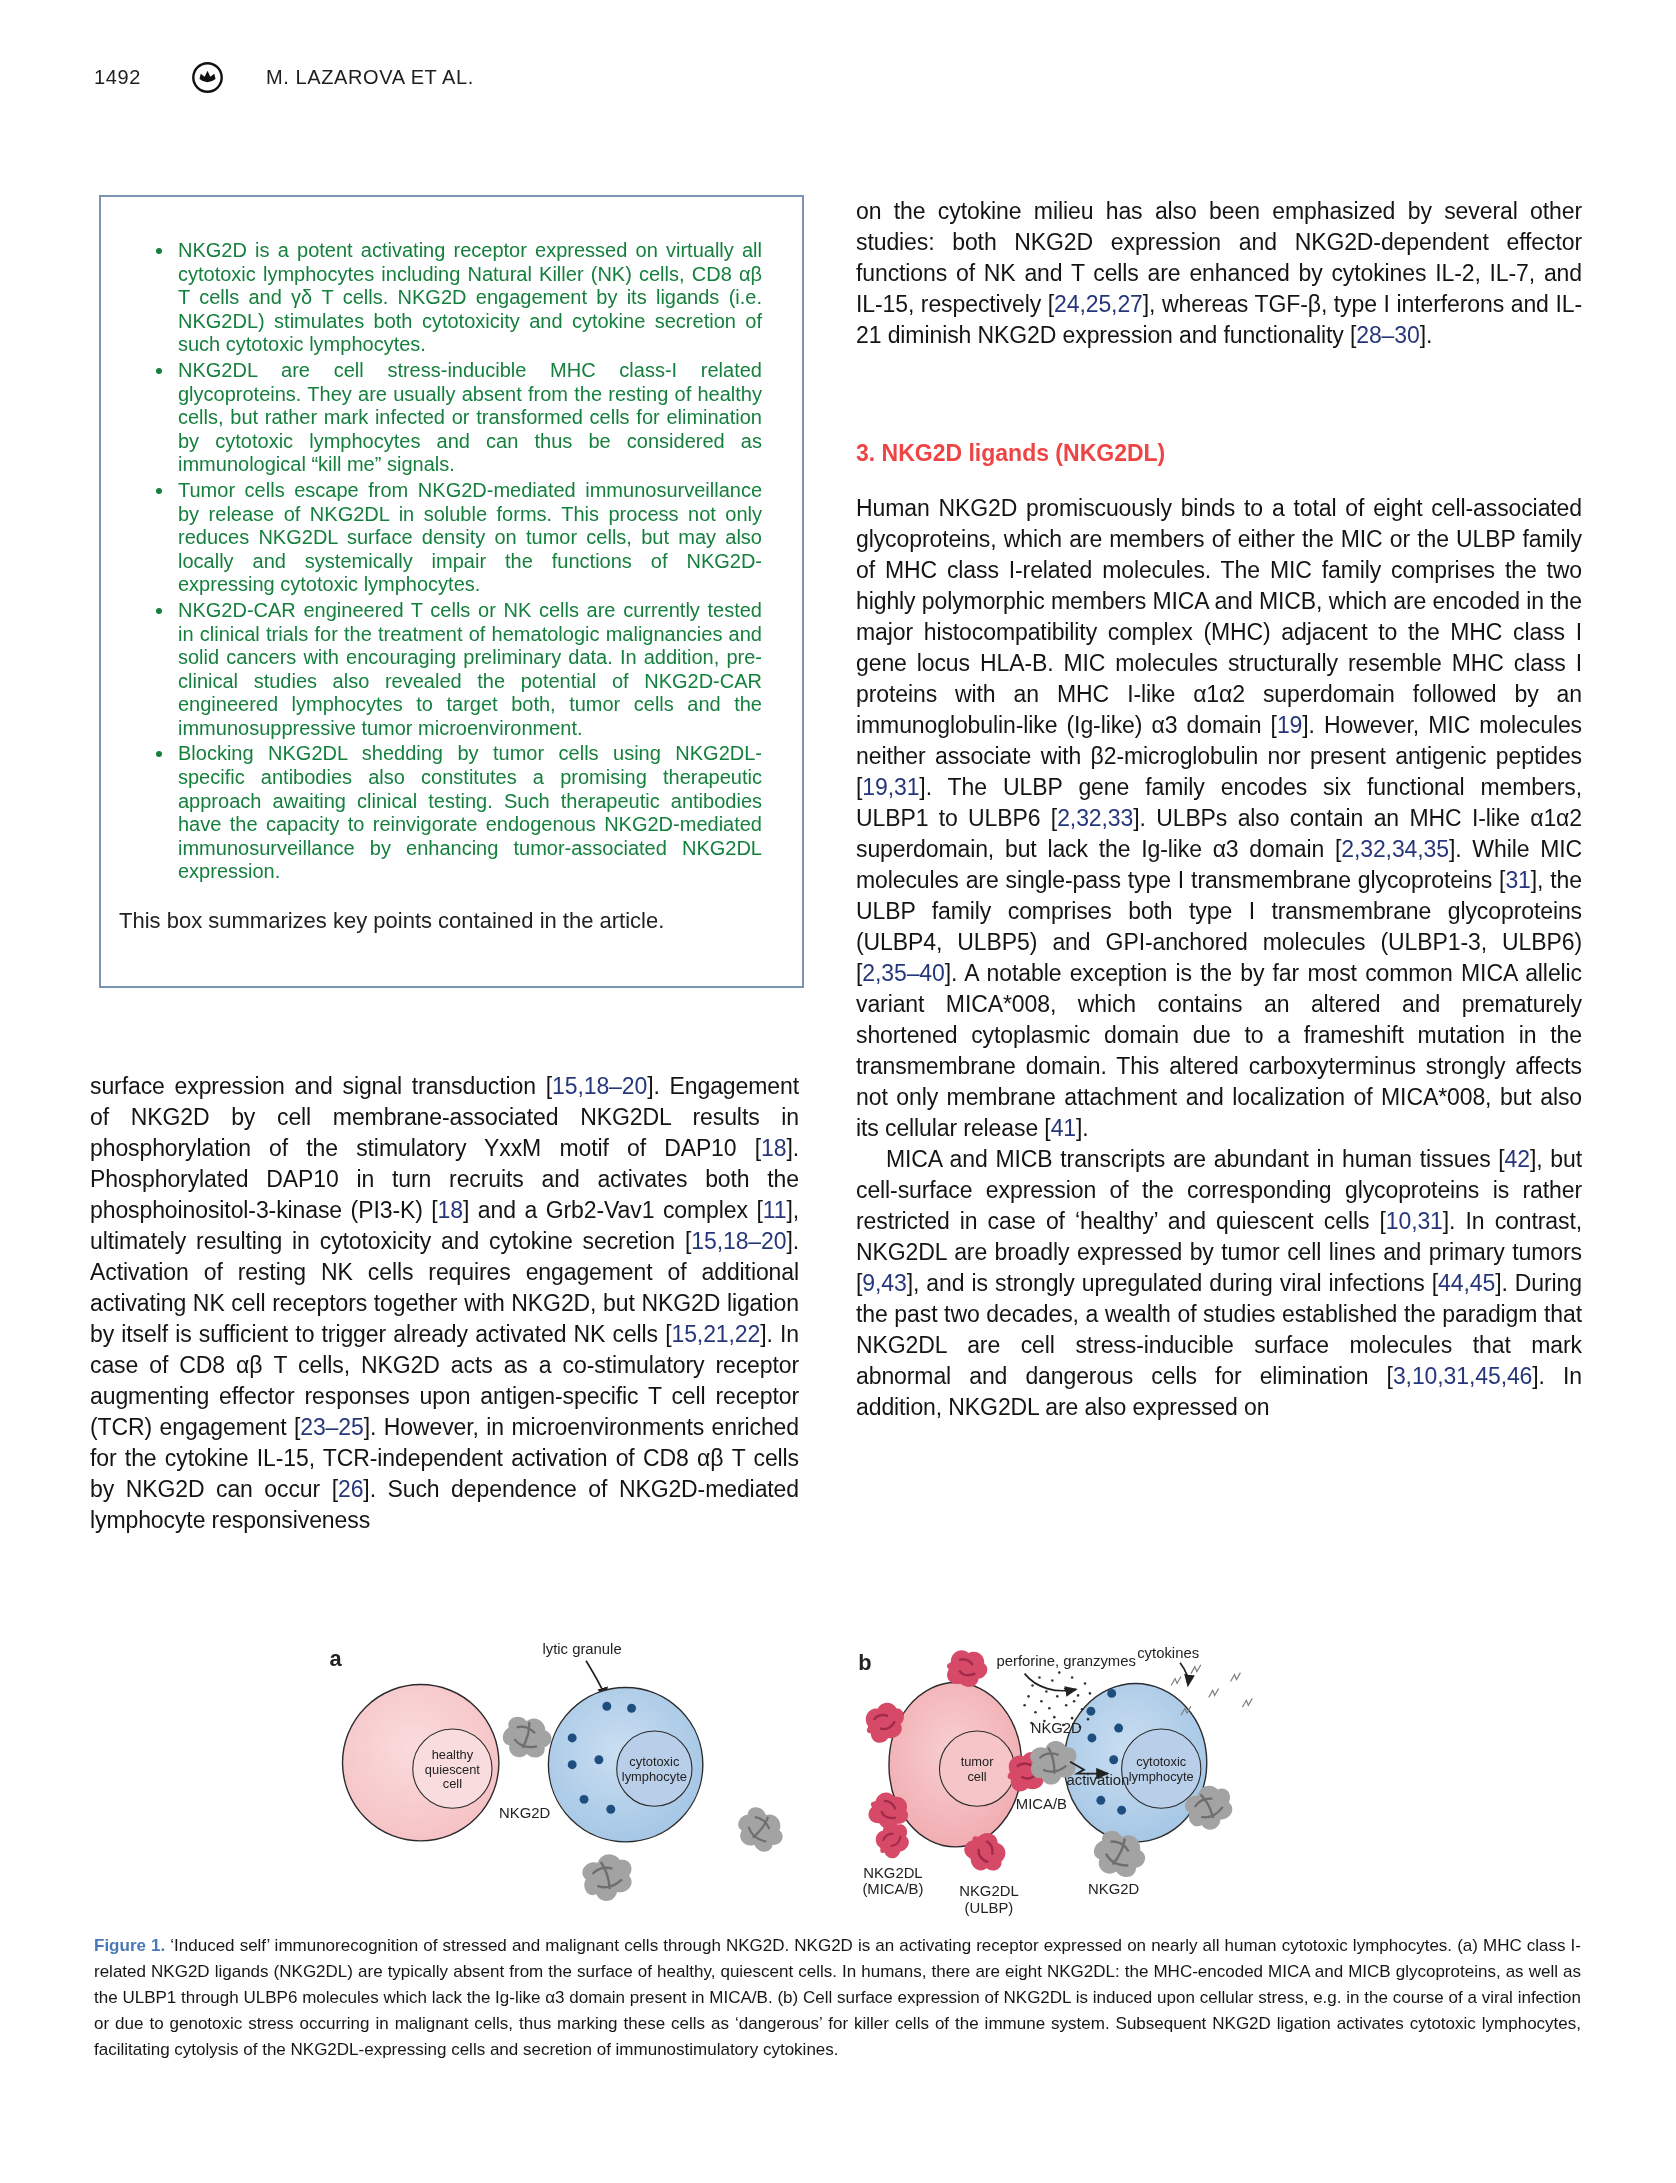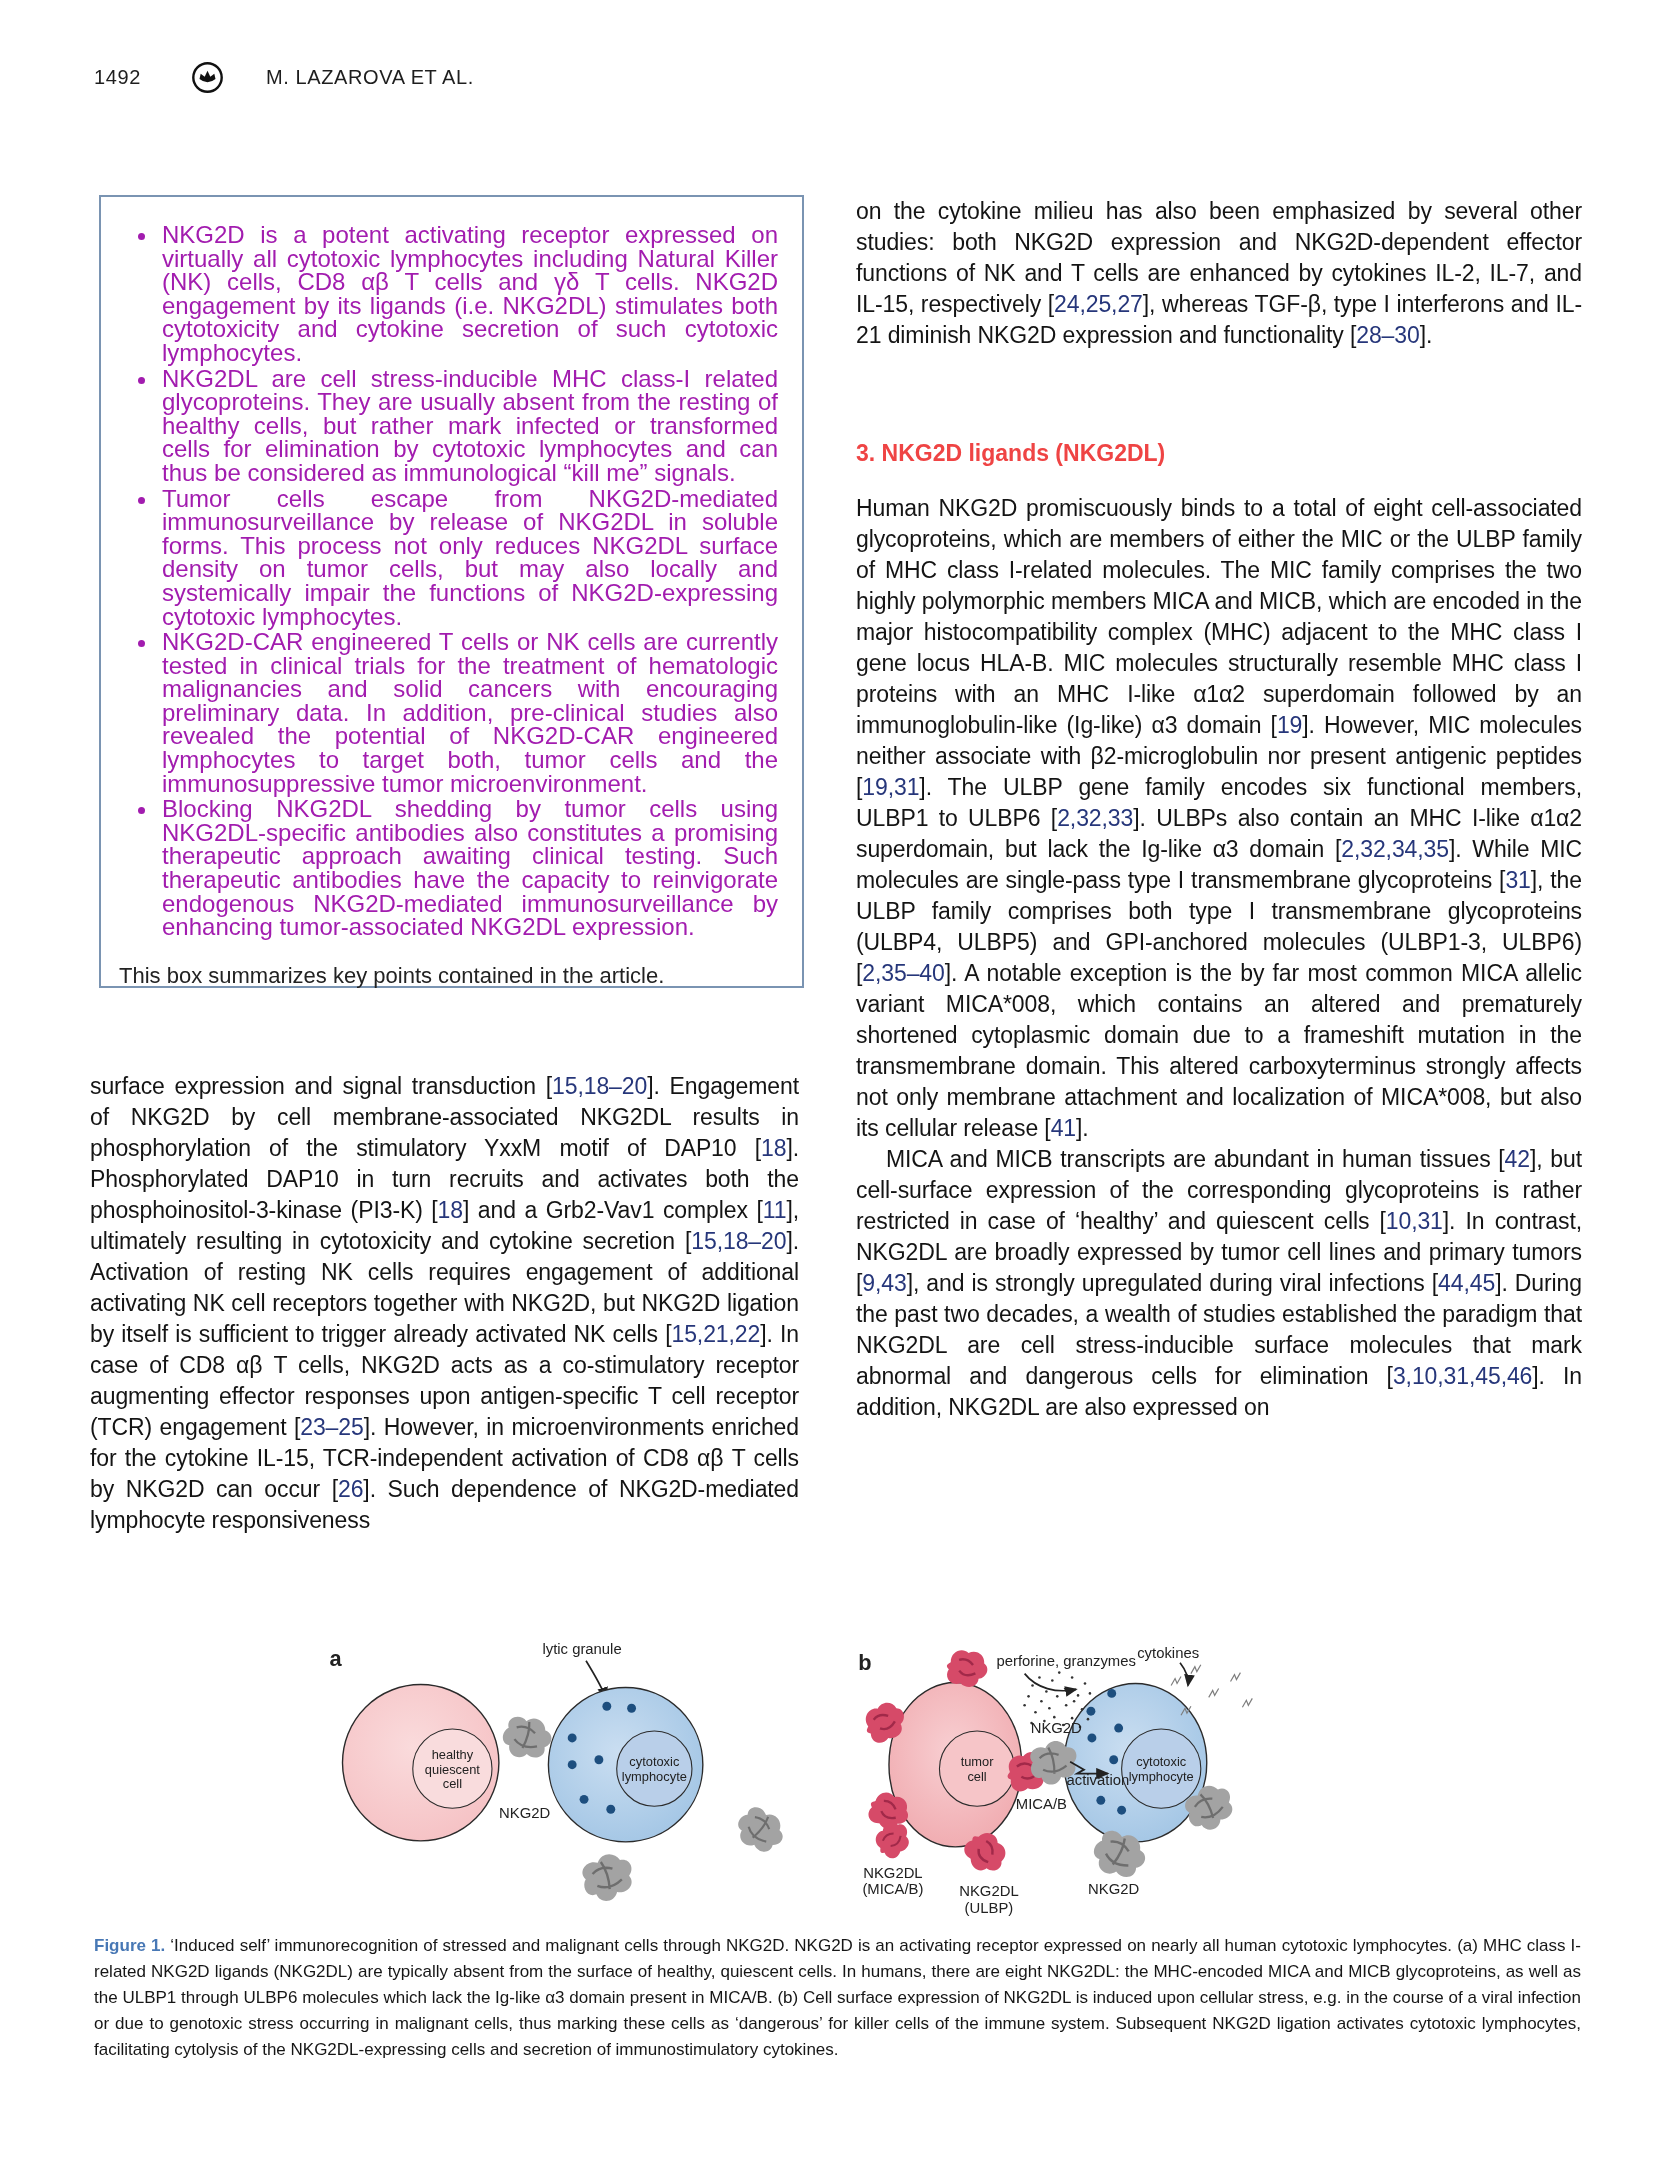--- a/index.html
+++ b/index.html
@@ -10,22 +10,22 @@
   .abs{position:absolute;}
   
   .page-header{left:94px;top:57px;height:40px;display:flex;align-items:center;
     font-size:20px;letter-spacing:0.6px;color:#1e1e1e;gap:20px;}
   .page-num{width:77px;}
   .logo{margin:0 22px 0 0;}
   
   .highlights-box{left:99px;top:195px;width:705px;height:793px;box-sizing:border-box;
     border:2.5px solid #7a94b2;padding:26px 24px 0 34px;background:#fff;}
   .box-title{margin:0 0 18px 0;font-size:21px;font-weight:bold;color:#5878a2;}
-  .bullets{margin:0;padding-left:24px;font-size:24px;line-height:23.6px;
-    text-align:justify;color:#a21caf;}
+  .bullets{margin:16px;padding-left:24px;font-size:20px;line-height:23.6px;
+    text-align:justify;color:#15803d;}
   .bullets li{padding-left:3px;margin:0 0 2px 0;}
   .box-footer{margin:24px 0 0 -16px;font-size:22px;color:#222;}
   
   .body-text{font-size:23px;line-height:31px;text-align:justify;color:#141414;
     letter-spacing:-0.1px;}
   .colL{left:90px;top:1071px;width:709px;}
   .colR-top{left:856px;top:196px;width:726px;}
   .section-heading{left:856px;top:440px;margin:0;font-size:23px;font-weight:bold;
     color:#ef4444;letter-spacing:0;}
   .colR-main{left:856px;top:493px;width:726px;}

